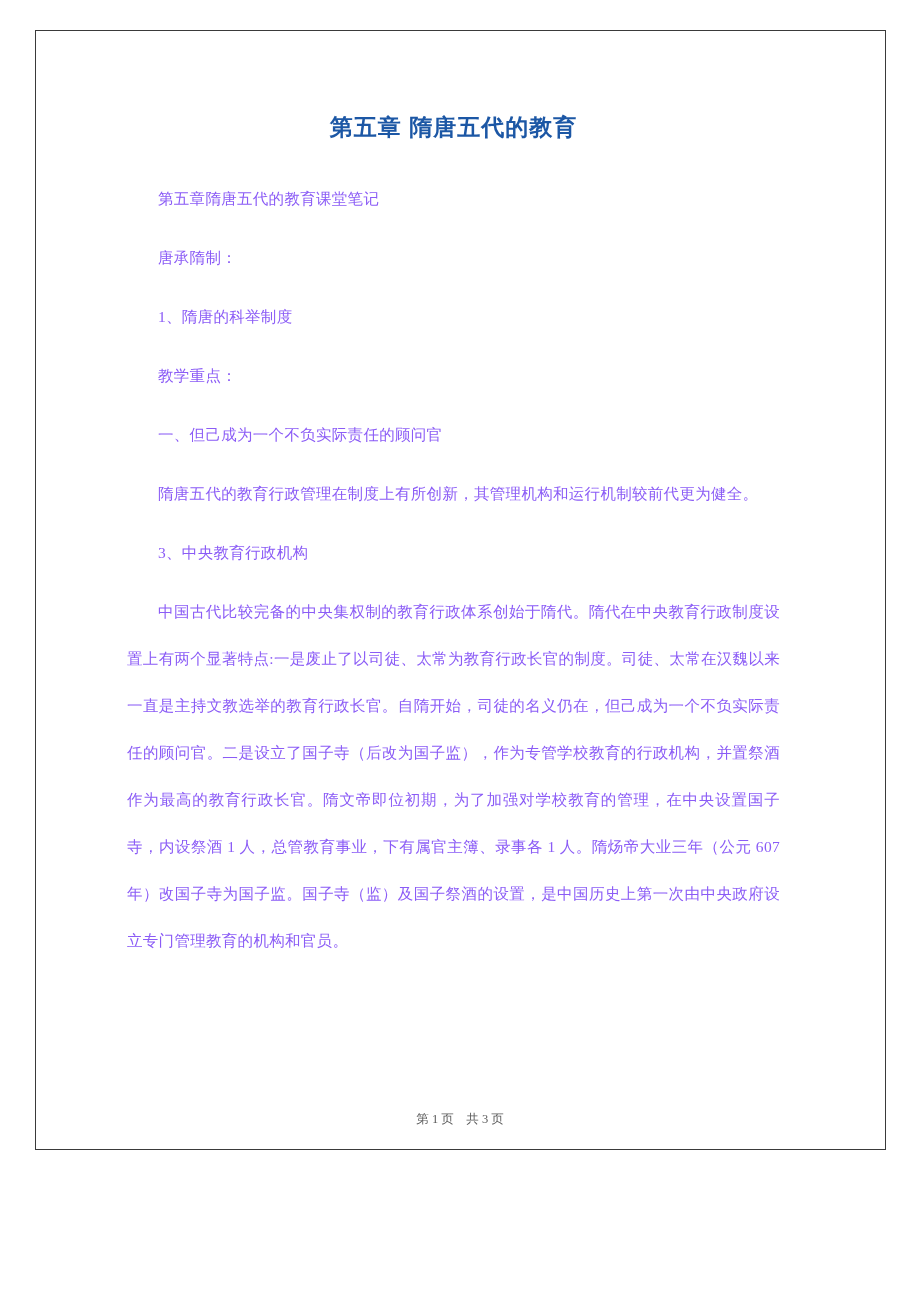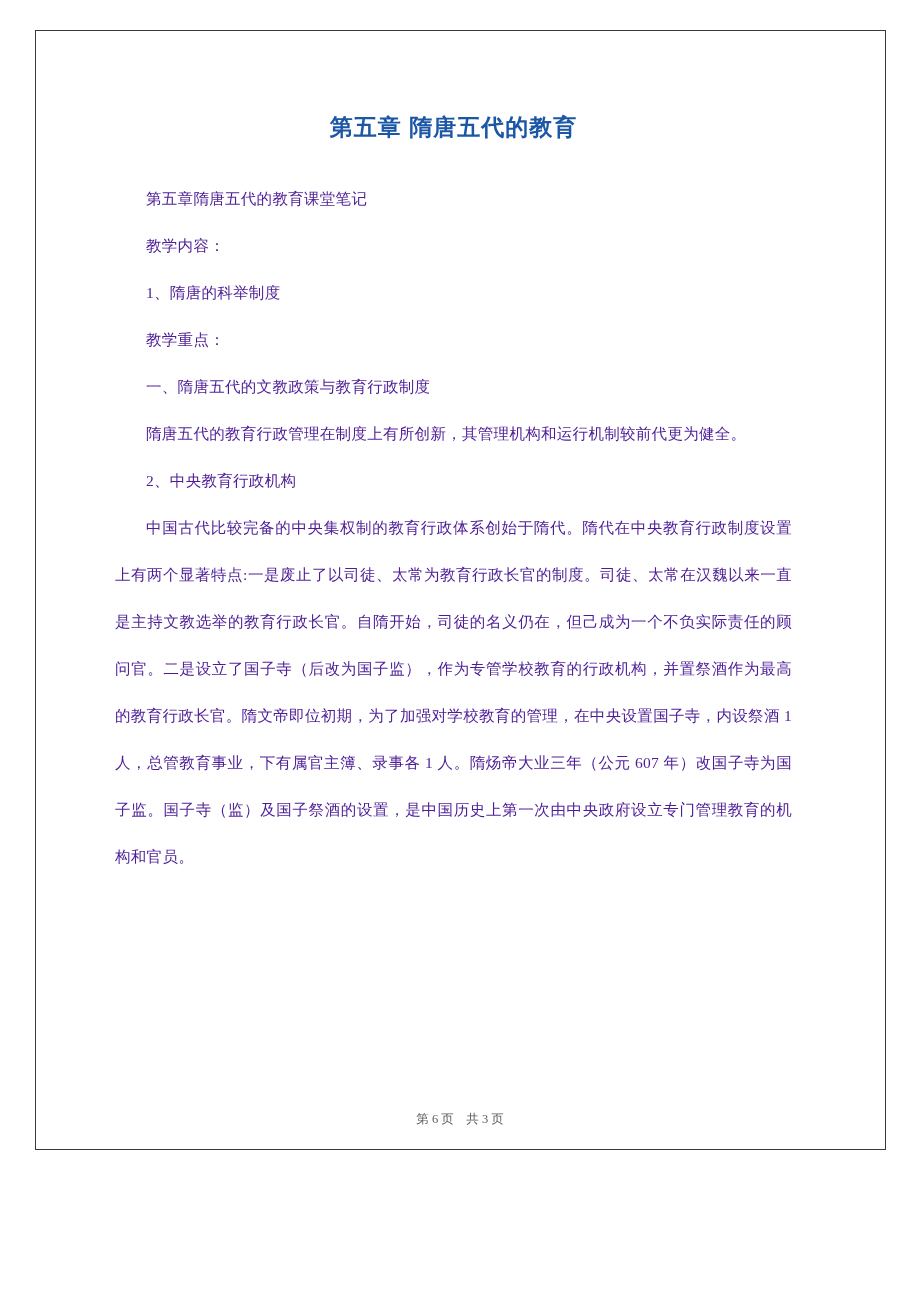--- a/index.html
+++ b/index.html
@@ -32,24 +32,24 @@
   }
   .doc-title {
     margin: 0 0 32px 0;
     text-align: center;
     font-size: 23px;
     font-weight: bold;
     font-family: "Liberation Sans", "DejaVu Sans", sans-serif;
     letter-spacing: 1px;
   }
   .para {
-    margin: 0;
+    margin: 12px;
     font-size: 15.5px;
     line-height: 47px;
-    color: #4c1d95;
+    color: #8b5cf6;
     text-indent: 2em;
     text-align: justify;
     letter-spacing: 0.3px;
   }
   .footer {
     position: absolute;
     left: 0;
     right: 0;
     bottom: 52px;
     text-align: center;
@@ -62,24 +62,24 @@
 <body>
 
 <div class="page">
   <div class="frame"></div>
 
   <div class="content">
     <h1 class="doc-title" style="color: rgb(28, 87, 165);">第五章 隋唐五代的教育</h1>
 
     <div>
         <p class="para">第五章隋唐五代的教育课堂笔记</p>
-        <p class="para">教学内容：</p>
+        <p class="para">唐承隋制：</p>
         <p class="para">1、隋唐的科举制度</p>
         <p class="para">教学重点：</p>
-        <p class="para">一、隋唐五代的文教政策与教育行政制度</p>
+        <p class="para">一、但己成为一个不负实际责任的顾问官</p>
         <p class="para">隋唐五代的教育行政管理在制度上有所创新，其管理机构和运行机制较前代更为健全。</p>
-        <p class="para">2、中央教育行政机构</p>
+        <p class="para">3、中央教育行政机构</p>
         <p class="para">中国古代比较完备的中央集权制的教育行政体系创始于隋代。隋代在中央教育行政制度设置上有两个显著特点:一是废止了以司徒、太常为教育行政长官的制度。司徒、太常在汉魏以来一直是主持文教选举的教育行政长官。自隋开始，司徒的名义仍在，但己成为一个不负实际责任的顾问官。二是设立了国子寺（后改为国子监），作为专管学校教育的行政机构，并置祭酒作为最高的教育行政长官。隋文帝即位初期，为了加强对学校教育的管理，在中央设置国子寺，内设祭酒 1 人，总管教育事业，下有属官主簿、录事各 1 人。隋炀帝大业三年（公元 607 年）改国子寺为国子监。国子寺（监）及国子祭酒的设置，是中国历史上第一次由中央政府设立专门管理教育的机构和官员。</p>
       </div>
   </div>
 
-  <div class="footer">第 6 页　共 3 页</div>
+  <div class="footer">第 1 页　共 3 页</div>
 </div>
 
 </body></html>

